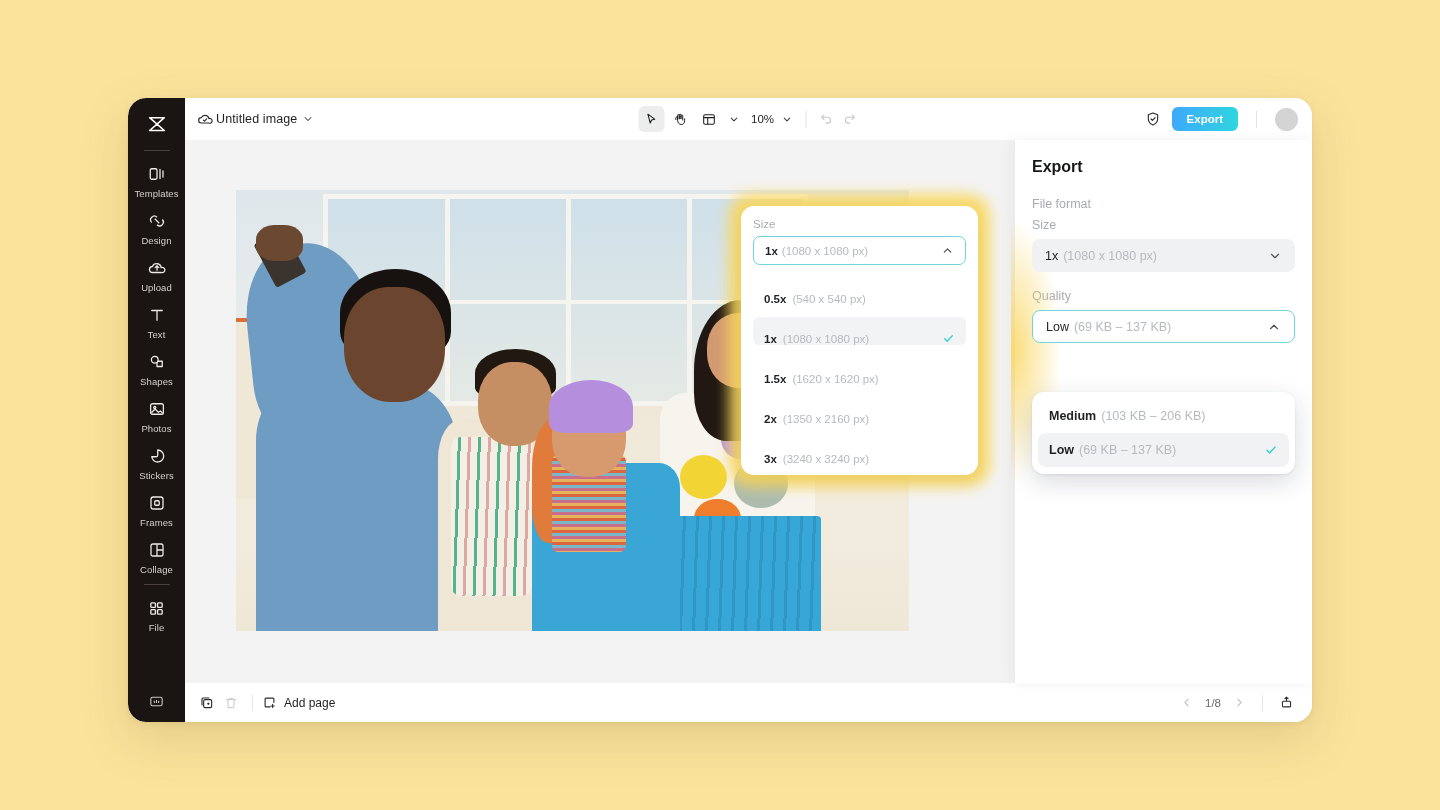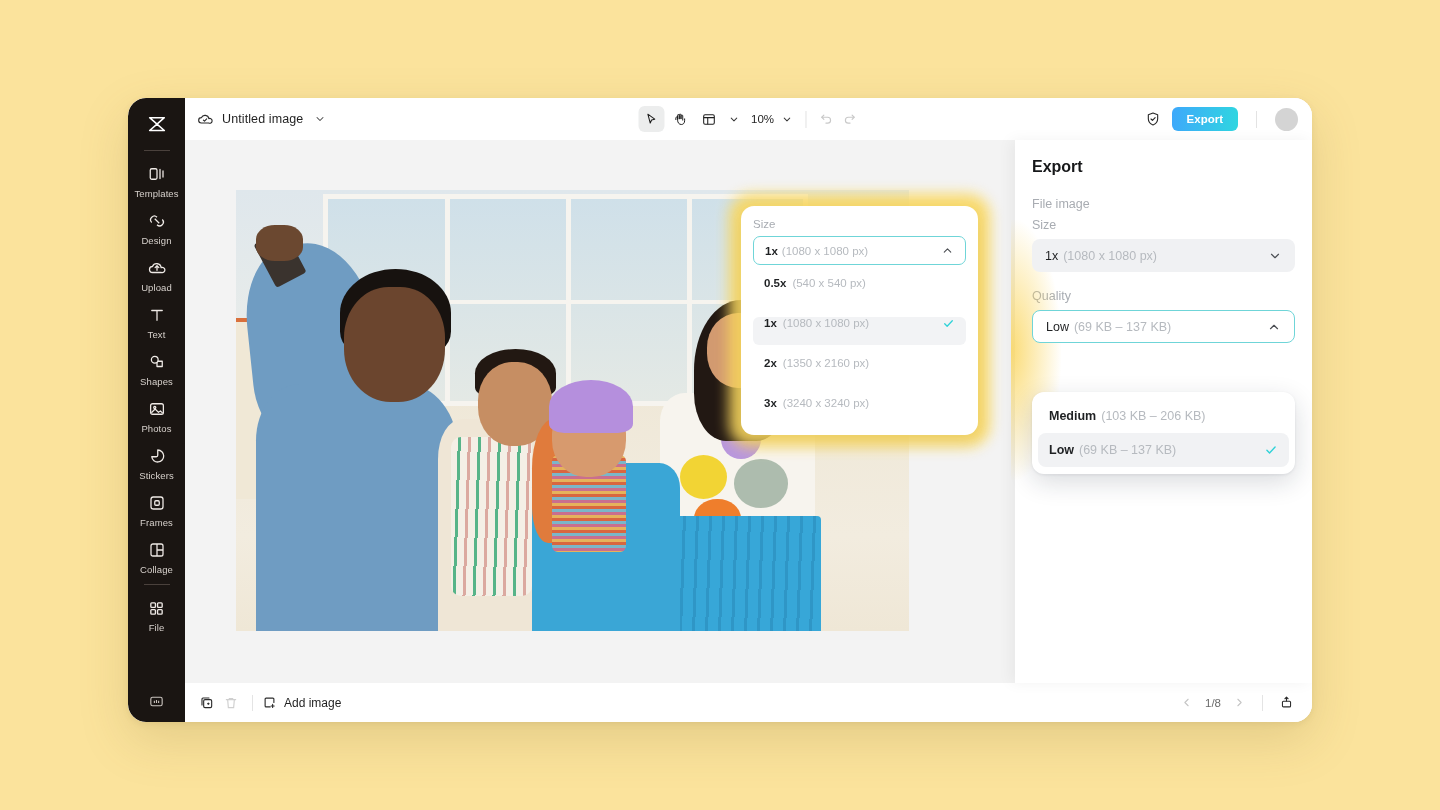--- a/index.html
+++ b/index.html
@@ -75,21 +75,21 @@
   }
 
   
   .topbar {
     height: 42px; background: #fff;
     display: flex; align-items: center;
     padding: 0 14px 0 12px;
     position: relative; z-index: 6;
     flex: 0 0 42px;
   }
-  .tb-left { display: flex; align-items: center; gap: 9px; }
+  .tb-left { display: flex; align-items: center; gap: 3px; }
   .cloud-icon { color: #2b2b2b; display:flex; }
   .doc-title { font-size: 12.5px; color: #1f1f1f; letter-spacing: .1px; }
   .tb-caret { color: #4a4a4a; display: flex; padding: 2px; cursor: pointer; }
 
   .tb-center {
     position: absolute; left: 50%; top: 0; transform: translateX(-50%);
     height: 42px; display: flex; align-items: center; gap: 3px;
   }
   .tool-btn {
     width: 26px; height: 26px; border-radius: 6px;
@@ -254,21 +254,21 @@
     height:29px; border:1px solid #6fd5d8; border-radius:7px;
     display:flex; align-items:center; padding:0 11px;
     font-size:11.5px; cursor:pointer; margin-bottom:8px;
   }
   .size-select .strong { color:#1f2123; font-weight:bold; margin-right:4px; }
   .size-select .muted { color:#b6babf; }
   .size-select .caret { margin-left:auto; color:#4a4d52; display:flex; }
   .size-list { padding-bottom:6px; }
   .size-item {
     height:28px; border-radius:6px; padding:0 11px;
-    display:flex; align-items:flex-start; font-size:11.5px; cursor:pointer;margin-top:12px;
+    display:flex; align-items:flex-end; font-size:11.5px; cursor:pointer;margin-top:12px;
   }
   .size-item.sel { background:#f2f3f5; }
   .size-item .strong { color:#1f2123; font-weight:bold; margin-right:6px; }
   .size-item .muted { color:#b6babf; }
   .size-item .check { margin-left:auto; color:#2fd2d8; display:flex; }
 
   svg { display:block; }
 </style>
 </head>
 <body>
@@ -529,21 +529,21 @@
         </svg>
       </span>
       <span class="bb-div"></span>
       <span class="bb-add">
         <span class="bb-icon" style="padding:0">
           <svg width="15" height="15" viewBox="0 0 24 24" fill="none" stroke="currentColor" stroke-width="1.8" stroke-linecap="round">
             <path d="M19 12V6.5A1.5 1.5 0 0017.5 5h-11A1.5 1.5 0 005 6.5v11A1.5 1.5 0 006.5 19H13"></path>
             <path d="M17 15v5M14.5 17.5h5"></path>
           </svg>
         </span>
-        <span class="bb-add-label">Add image</span>
+        <span class="bb-add-label">Add page</span>
       </span>
       <span class="bb-right">
         <span class="pg-arrow">
           <svg width="13" height="13" viewBox="0 0 24 24" fill="none" stroke="currentColor" stroke-width="2" stroke-linecap="round" stroke-linejoin="round">
                 <path d="M15 6l-6 6 6 6"></path>
               </svg>
         </span>
         <span class="pg-count">1/8</span>
         <span class="pg-arrow">
           <svg width="13" height="13" viewBox="0 0 24 24" fill="none" stroke="currentColor" stroke-width="2" stroke-linecap="round" stroke-linejoin="round">
@@ -558,21 +558,21 @@
           </svg>
         </span>
       </span>
     </div>
 
     <div class="export-panel">
       <div class="panel-glow"></div>
 
       <div class="panel-title">Export</div>
 
-      <div class="field-label">File image</div>
+      <div class="field-label">File format</div>
 
       <div class="field-label">Size</div>
       <div class="select-box disabled">
         <span style="color:#1f2123;margin-right:5px;">1x</span>
         <span class="muted">(1080 x 1080 px)</span>
         <span class="caret">
           <svg width="14" height="14" viewBox="0 0 24 24" fill="none" stroke="currentColor" stroke-width="2" stroke-linecap="round" stroke-linejoin="round">
                 <path d="M6 9l6 6 6-6"></path>
               </svg>
         </span>
@@ -630,20 +630,24 @@
        <div class="size-item sel">
          <span class="strong">1x</span>
          <span class="muted">(1080 x 1080 px)</span>
          <span class="check">
            <svg width="13" height="13" viewBox="0 0 24 24" fill="none" stroke="currentColor" stroke-width="2.4" stroke-linecap="round" stroke-linejoin="round">
                 <path d="M5 12.5l4.5 4.5L19 7"></path>
               </svg>
          </span>
        </div>
        <div class="size-item">
+         <span class="strong">1.5x</span>
+         <span class="muted">(1620 x 1620 px)</span>
+       </div>
+       <div class="size-item">
          <span class="strong">2x</span>
          <span class="muted">(1350 x 2160 px)</span>
        </div>
        <div class="size-item">
          <span class="strong">3x</span>
          <span class="muted">(3240 x 3240 px)</span>
        </div>
      </div>
    </div>
  </div>

